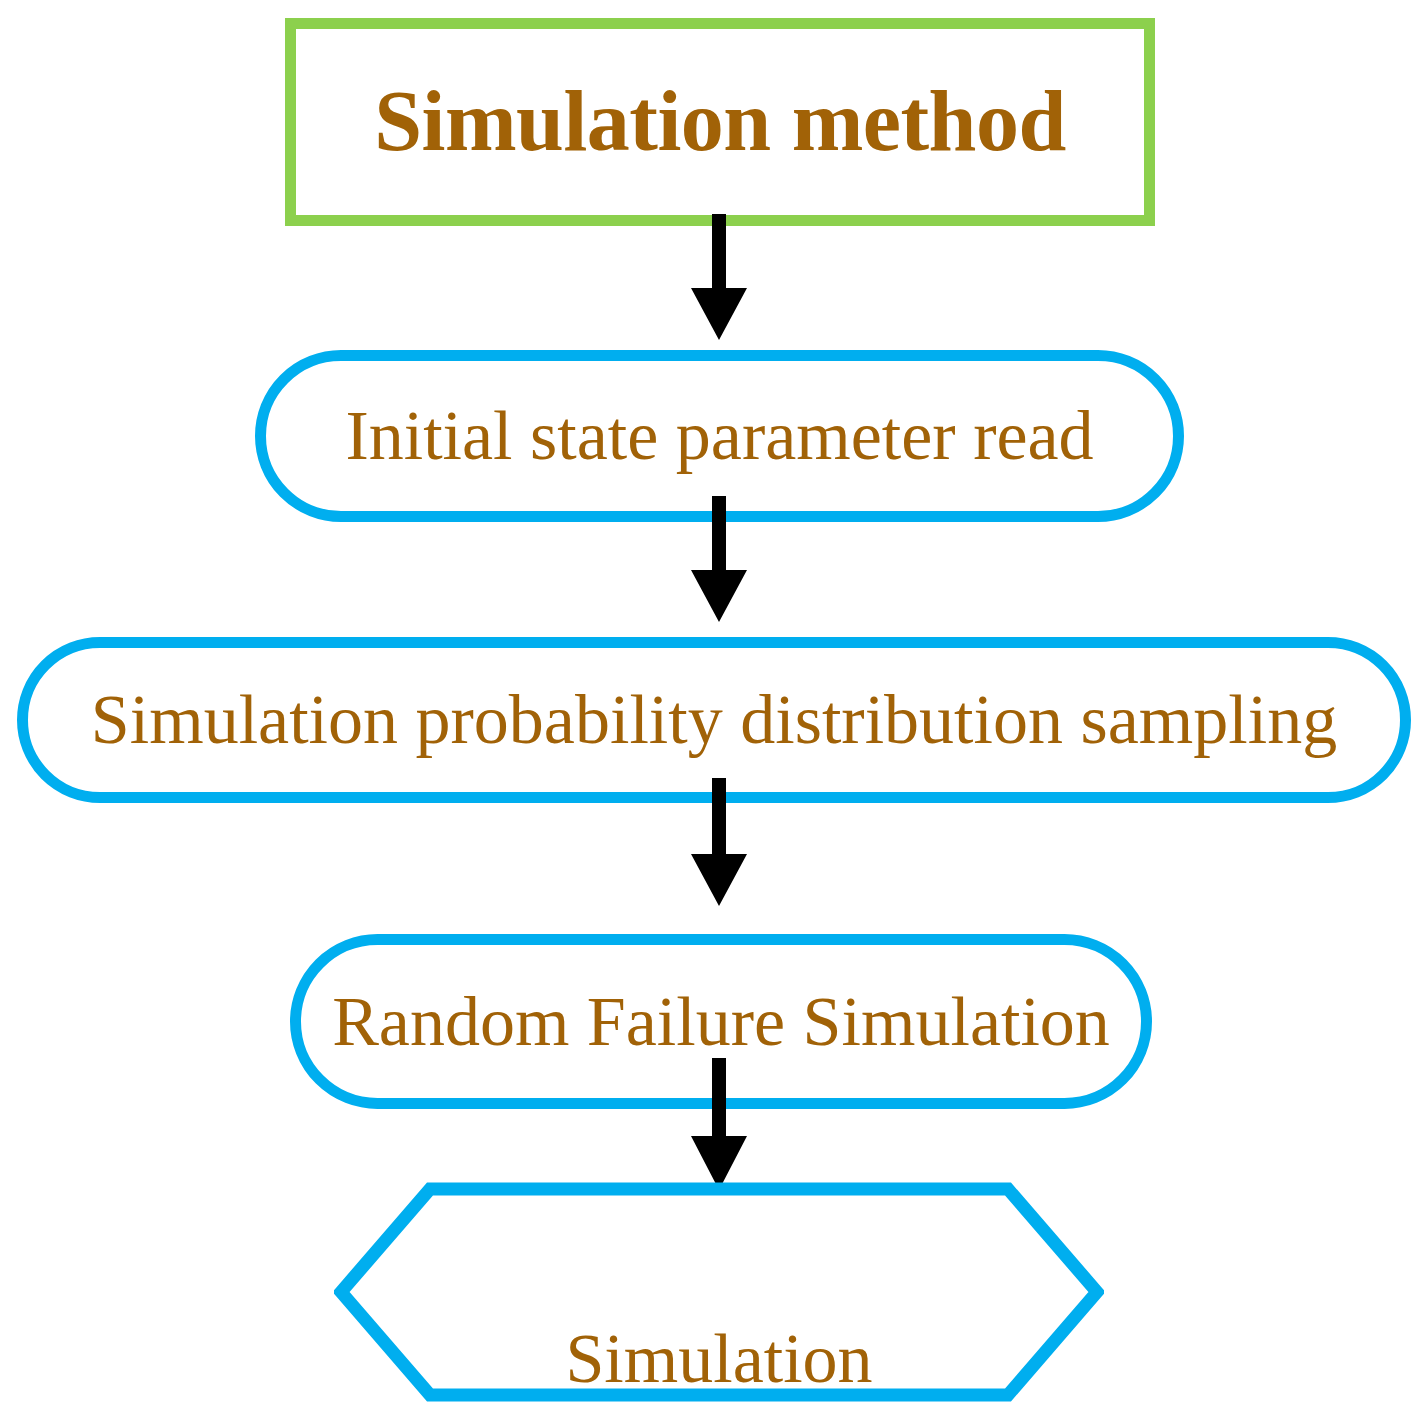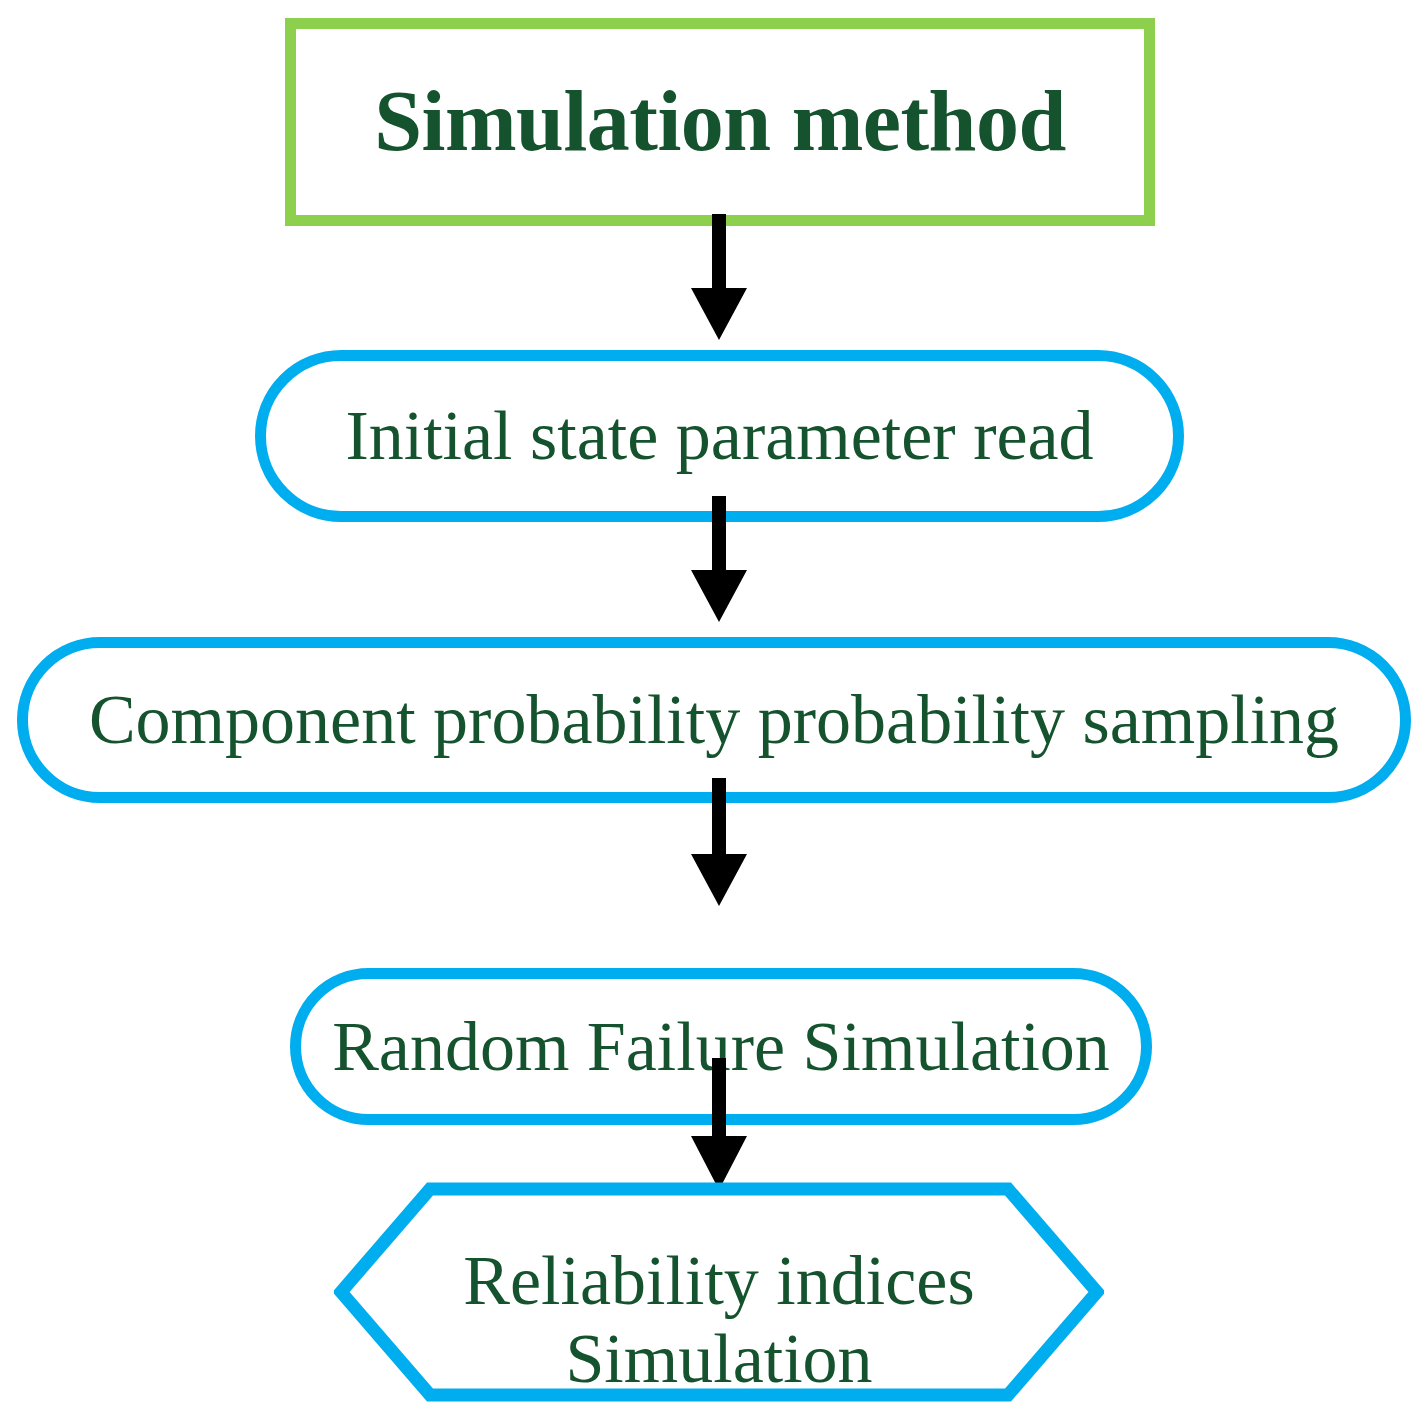--- a/index.html
+++ b/index.html
@@ -20,21 +20,21 @@
   }
 
   
   .node-label {
     position: absolute;
     left: 0;
     right: 0;
     top: 50%;
     transform: translateY(-50%);
     text-align: center;
-    color: #14532d;
+    color: #a16207;
     font-family: "Liberation Serif", "DejaVu Serif", serif;
     line-height: 1.06;
     white-space: nowrap;
     pointer-events: none;
   }
 
   
   .title-box {
     position: absolute;
     box-sizing: border-box;
@@ -94,40 +94,39 @@
     <div class="node-label" style="font-size:70px;">Initial state parameter read</div>
   </div>
 
   <div class="arrow" style="left:690px; top:496px; width:58px; height:128px;">
     <svg width="58" height="128" viewBox="0 0 58 128">
       <path d="M22,0 L36,0 L36,74 L57,74 L29,126 L1,74 L22,74 Z" fill="#000000"></path>
     </svg>
   </div>
 
   <div class="stadium" style="left:17px; top:625px; width:1394px; height:166px; border-width:11px; border-color:#00AEEF;">
-    <div class="node-label" style="font-size:70px;">Component probability probability sampling</div>
+    <div class="node-label" style="font-size:70px;">Simulation probability distribution sampling</div>
   </div>
 
   <div class="arrow" style="left:690px; top:778px; width:58px; height:130px;">
     <svg width="58" height="130" viewBox="0 0 58 130">
       <path d="M22,0 L36,0 L36,76 L57,76 L29,128 L1,76 L22,76 Z" fill="#000000"></path>
     </svg>
   </div>
 
-  <div class="stadium" style="left:290px; top:956px; width:862px; height:157px; border-width:11px; border-color:#00AEEF;">
+  <div class="stadium" style="left:290px; top:922px; width:862px; height:175px; border-width:11px; border-color:#00AEEF;">
     <div class="node-label" style="font-size:70px;">Random Failure Simulation</div>
   </div>
 
   <div class="arrow" style="left:690px; top:1058px; width:58px; height:134px;">
     <svg width="58" height="134" viewBox="0 0 58 134">
       <path d="M22,0 L36,0 L36,78 L57,78 L29,132 L1,78 L22,78 Z" fill="#000000"></path>
     </svg>
   </div>
 
   <div class="hexagon-wrap" style="left:334px; top:1182px; width:770px; height:220px;">
     <svg width="770" height="220" viewBox="0 0 770 220">
       <polygon points="96,7 674,7 763,110 674,213 96,213 7,110" fill="#ffffff" stroke="#00AEEF" stroke-width="13" stroke-linejoin="miter"></polygon>
     </svg>
-    <div class="node-label" style="font-size:70px; top:62px; transform:none;">Reliability indices</div>
     <div class="node-label" style="font-size:70px; top:140px; transform:none;">Simulation</div>
   </div>
 
 </div>
 
 </body></html>

